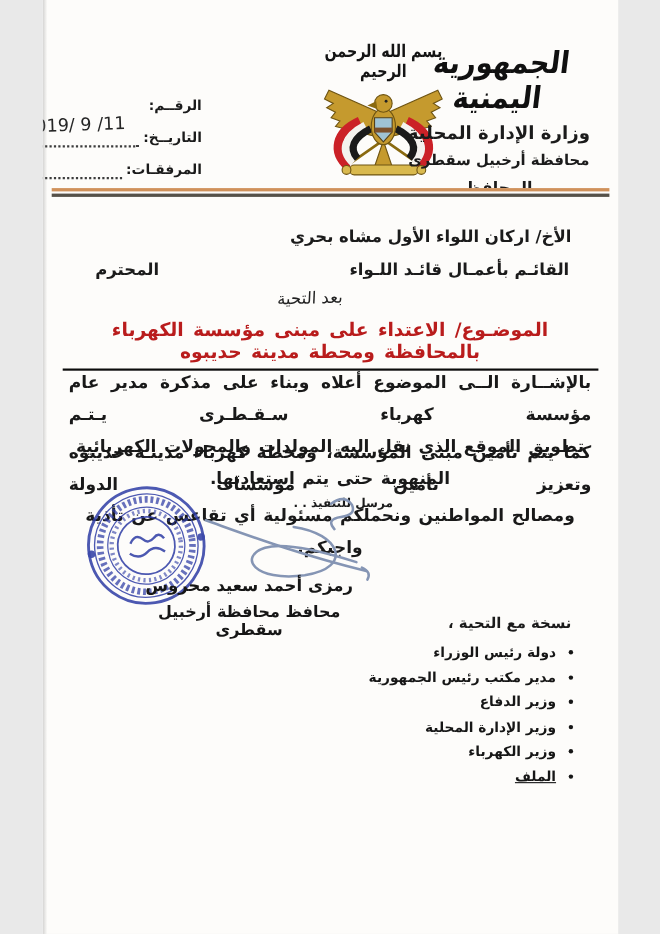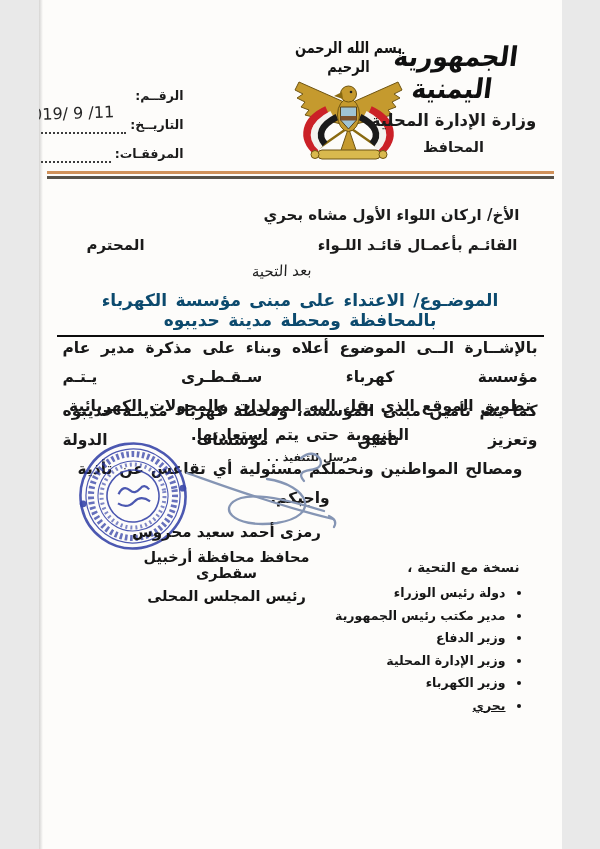--- a/index.html
+++ b/index.html
@@ -50,21 +50,21 @@
   .honorific{ position:absolute; top:236px; left:48px; font-size:15px; font-weight:bold; }
   .greeting{
     position:absolute; top:262px; right:250px; font-size:15px; color:#222;
     transform:rotate(-1.5deg) skewX(-4deg); font-weight:500;
   }
 
   
   .subject-wrap{ position:absolute; top:290px; left:18px; right:18px; text-align:center; }
   .subject{
     display:inline-block; font-size:17px; font-weight:bold; word-spacing:2.5px;
-    border-bottom:2.5px solid #0c0c0c; padding-bottom:5px; color:#0c4a6e;
+    border-bottom:2.5px solid #0c0c0c; padding-bottom:5px; color:#b91c1c;
   }
   .para{ position:absolute; left:24px; right:24px; font-size:15.5px; font-weight:bold;
          line-height:29px; word-spacing:1.5px; color:#191919; }
   .p1{ top:322px; }
   .p2{ top:385px; }
   .line-justify{ text-align:justify; text-align-last:justify;margin-top:12px; }
   .line-start{ text-align:center; }
   .dispatch{ position:absolute; top:451px; left:0; right:0; text-align:center;
              font-size:11px; font-weight:bold; }
   .dispatch span{ display:inline-block; transform:translateX(12px); }
@@ -119,20 +119,21 @@
     <rect x="51.5" y="42" width="16" height="4.5" fill="#7c512c"></rect>
 
     <rect x="29" y="76" width="62" height="9" rx="4" fill="#d9b94e" stroke="#6e5412" stroke-width="1"></rect>
     <circle cx="26" cy="80.5" r="4" fill="#d9b94e" stroke="#6e5412" stroke-width="1"></circle>
     <circle cx="94" cy="80.5" r="4" fill="#d9b94e" stroke="#6e5412" stroke-width="1"></circle>
   </svg>
 
   <div class="gov-block">
     <div class="republic">الجمهورية اليمنية</div>
     <div class="ministry">وزارة الإدارة المحلية</div>
+    <div class="governorate">محافظة أرخبيل سقطرى</div>
     <div class="office">المحافظ</div>
   </div>
 
   <div class="ref-block">
     <div class="ref-row">
       <span class="ref-label">الرقــم:</span>
     </div>
     <div class="ref-row">
       <span class="ref-label">التاريــخ:</span>
       <span class="dotted"></span>
@@ -188,28 +189,27 @@
       <path d="M122 12 q12 -9 19 1 q4 9 -10 11 q-14 2 -6 11"></path>
       <path d="M8 27 C 42 39, 92 58, 154 73"></path>
       <path d="M88 33 C 130 39, 143 70, 98 77 C 52 83, 37 60, 62 52 C 82 46, 122 58, 145 65"></path>
       <path d="M150 70 q9 4 5 11"></path>
     </g>
   </svg>
 
   <div class="sign-block">
     <div class="sign-name">رمزى أحمد سعيد محروس</div>
     <div class="sign-t1">محافظ محافظة أرخبيل سقطرى</div>
-    <div class="sign-t2">رئيس المجلس المحلى</div>
   </div>
 
   <div class="cc-block">
     <div class="cc-heading">نسخة مع التحية ،</div>
     <ul class="cc-list">
       <li><span>دولة رئيس الوزراء</span></li>
       <li><span>مدير مكتب رئيس الجمهورية</span></li>
       <li><span>وزير الدفاع</span></li>
       <li><span>وزير الإدارة المحلية</span></li>
       <li><span>وزير الكهرباء</span></li>
-      <li class="u"><span>بحري</span></li>
+      <li class="u"><span>الملف</span></li>
     </ul>
   </div>
 
 </div>
 
 </body></html>

